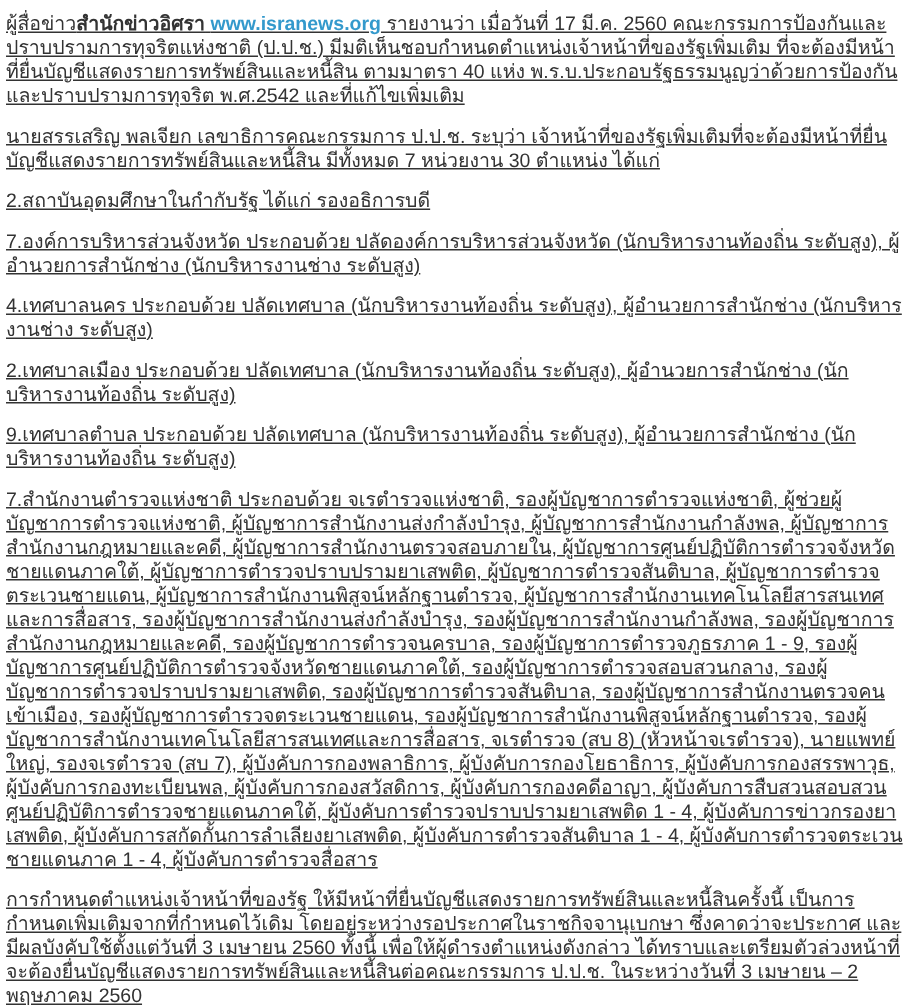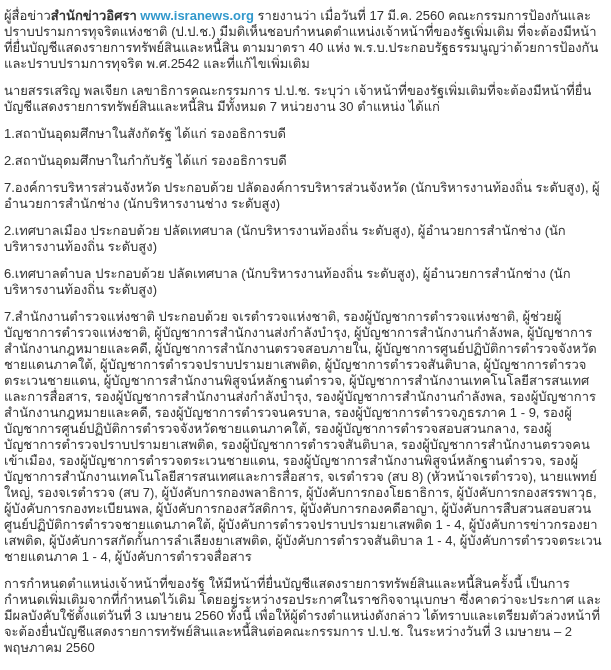--- a/index.html
+++ b/index.html
@@ -18,40 +18,41 @@
     font-size:13px;
     line-height:16px;
   }
   .doc{
     padding:8px 8px 0 4px;
   }
   .doc p{
     margin:0 0 11px 0;
     text-align:left;
     word-break:normal;
+    text-decoration:underline;
   }
   .source-bold{font-weight:bold;}
   a.site-link{
     color:var(--link);
     font-weight:bold;
     text-decoration:none;
     cursor:pointer;
   }
 </style>
 </head>
 <body>
 
 <div class="doc">
 
   <p><span>ผู้สื่อข่าว</span><span class="source-bold">สำนักข่าวอิศรา</span> <a class="site-link">www.isranews.org</a><span> รายงานว่า เมื่อวันที่ 17 มี.ค. 2560 คณะกรรมการป้องกันและปราบปรามการทุจริตแห่งชาติ (ป.ป.ช.) มีมติเห็นชอบกำหนดตำแหน่งเจ้าหน้าที่ของรัฐเพิ่มเติม ที่จะต้องมีหน้าที่ยื่นบัญชีแสดงรายการทรัพย์สินและหนี้สิน ตามมาตรา 40 แห่ง พ.ร.บ.ประกอบรัฐธรรมนูญว่าด้วยการป้องกันและปราบปรามการทุจริต พ.ศ.2542 และที่แก้ไขเพิ่มเติม</span></p>
 
   <p>นายสรรเสริญ พลเจียก เลขาธิการคณะกรรมการ ป.ป.ช. ระบุว่า เจ้าหน้าที่ของรัฐเพิ่มเติมที่จะต้องมีหน้าที่ยื่นบัญชีแสดงรายการทรัพย์สินและหนี้สิน มีทั้งหมด 7 หน่วยงาน 30 ตำแหน่ง ได้แก่</p>
 
-  <p>1.สถาบันอุดมศึกษาในสังกัดรัฐ ได้แก่ รองอธิการบดี</p>
   <p>2.สถาบันอุดมศึกษาในกำกับรัฐ ได้แก่ รองอธิการบดี</p>
   <p>7.องค์การบริหารส่วนจังหวัด ประกอบด้วย ปลัดองค์การบริหารส่วนจังหวัด (นักบริหารงานท้องถิ่น ระดับสูง), ผู้อำนวยการสำนักช่าง (นักบริหารงานช่าง ระดับสูง)</p>
+  <p>4.เทศบาลนคร ประกอบด้วย ปลัดเทศบาล (นักบริหารงานท้องถิ่น ระดับสูง), ผู้อำนวยการสำนักช่าง (นักบริหารงานช่าง ระดับสูง)</p>
   <p>2.เทศบาลเมือง ประกอบด้วย ปลัดเทศบาล (นักบริหารงานท้องถิ่น ระดับสูง), ผู้อำนวยการสำนักช่าง (นักบริหารงานท้องถิ่น ระดับสูง)</p>
-  <p>6.เทศบาลตำบล ประกอบด้วย ปลัดเทศบาล (นักบริหารงานท้องถิ่น ระดับสูง), ผู้อำนวยการสำนักช่าง (นักบริหารงานท้องถิ่น ระดับสูง)</p>
+  <p>9.เทศบาลตำบล ประกอบด้วย ปลัดเทศบาล (นักบริหารงานท้องถิ่น ระดับสูง), ผู้อำนวยการสำนักช่าง (นักบริหารงานท้องถิ่น ระดับสูง)</p>
   <p>7.สำนักงานตำรวจแห่งชาติ ประกอบด้วย จเรตำรวจแห่งชาติ, รองผู้บัญชาการตำรวจแห่งชาติ, ผู้ช่วยผู้บัญชาการตำรวจแห่งชาติ, ผู้บัญชาการสำนักงานส่งกำลังบำรุง, ผู้บัญชาการสำนักงานกำลังพล, ผู้บัญชาการสำนักงานกฎหมายและคดี, ผู้บัญชาการสำนักงานตรวจสอบภายใน, ผู้บัญชาการศูนย์ปฏิบัติการตำรวจจังหวัดชายแดนภาคใต้, ผู้บัญชาการตำรวจปราบปรามยาเสพติด, ผู้บัญชาการตำรวจสันติบาล, ผู้บัญชาการตำรวจตระเวนชายแดน, ผู้บัญชาการสำนักงานพิสูจน์หลักฐานตำรวจ, ผู้บัญชาการสำนักงานเทคโนโลยีสารสนเทศและการสื่อสาร, รองผู้บัญชาการสำนักงานส่งกำลังบำรุง, รองผู้บัญชาการสำนักงานกำลังพล, รองผู้บัญชาการสำนักงานกฎหมายและคดี, รองผู้บัญชาการตำรวจนครบาล, รองผู้บัญชาการตำรวจภูธรภาค 1 - 9, รองผู้บัญชาการศูนย์ปฏิบัติการตำรวจจังหวัดชายแดนภาคใต้, รองผู้บัญชาการตำรวจสอบสวนกลาง, รองผู้บัญชาการตำรวจปราบปรามยาเสพติด, รองผู้บัญชาการตำรวจสันติบาล, รองผู้บัญชาการสำนักงานตรวจคนเข้าเมือง, รองผู้บัญชาการตำรวจตระเวนชายแดน, รองผู้บัญชาการสำนักงานพิสูจน์หลักฐานตำรวจ, รองผู้บัญชาการสำนักงานเทคโนโลยีสารสนเทศและการสื่อสาร, จเรตำรวจ (สบ 8) (หัวหน้าจเรตำรวจ), นายแพทย์ใหญ่, รองจเรตำรวจ (สบ 7), ผู้บังคับการกองพลาธิการ, ผู้บังคับการกองโยธาธิการ, ผู้บังคับการกองสรรพาวุธ, ผู้บังคับการกองทะเบียนพล, ผู้บังคับการกองสวัสดิการ, ผู้บังคับการกองคดีอาญา, ผู้บังคับการสืบสวนสอบสวนศูนย์ปฏิบัติการตำรวจชายแดนภาคใต้, ผู้บังคับการตำรวจปราบปรามยาเสพติด 1 - 4, ผู้บังคับการข่าวกรองยาเสพติด, ผู้บังคับการสกัดกั้นการลำเลียงยาเสพติด, ผู้บังคับการตำรวจสันติบาล 1 - 4, ผู้บังคับการตำรวจตระเวนชายแดนภาค 1 - 4, ผู้บังคับการตำรวจสื่อสาร</p>
 
   <p>การกำหนดตำแหน่งเจ้าหน้าที่ของรัฐ ให้มีหน้าที่ยื่นบัญชีแสดงรายการทรัพย์สินและหนี้สินครั้งนี้ เป็นการกำหนดเพิ่มเติมจากที่กำหนดไว้เดิม โดยอยู่ระหว่างรอประกาศในราชกิจจานุเบกษา ซึ่งคาดว่าจะประกาศ และมีผลบังคับใช้ตั้งแต่วันที่ 3 เมษายน 2560 ทั้งนี้ เพื่อให้ผู้ดำรงตำแหน่งดังกล่าว ได้ทราบและเตรียมตัวล่วงหน้าที่จะต้องยื่นบัญชีแสดงรายการทรัพย์สินและหนี้สินต่อคณะกรรมการ ป.ป.ช. ในระหว่างวันที่ 3 เมษายน – 2 พฤษภาคม 2560</p>
 
 </div>
 
 </body></html>

